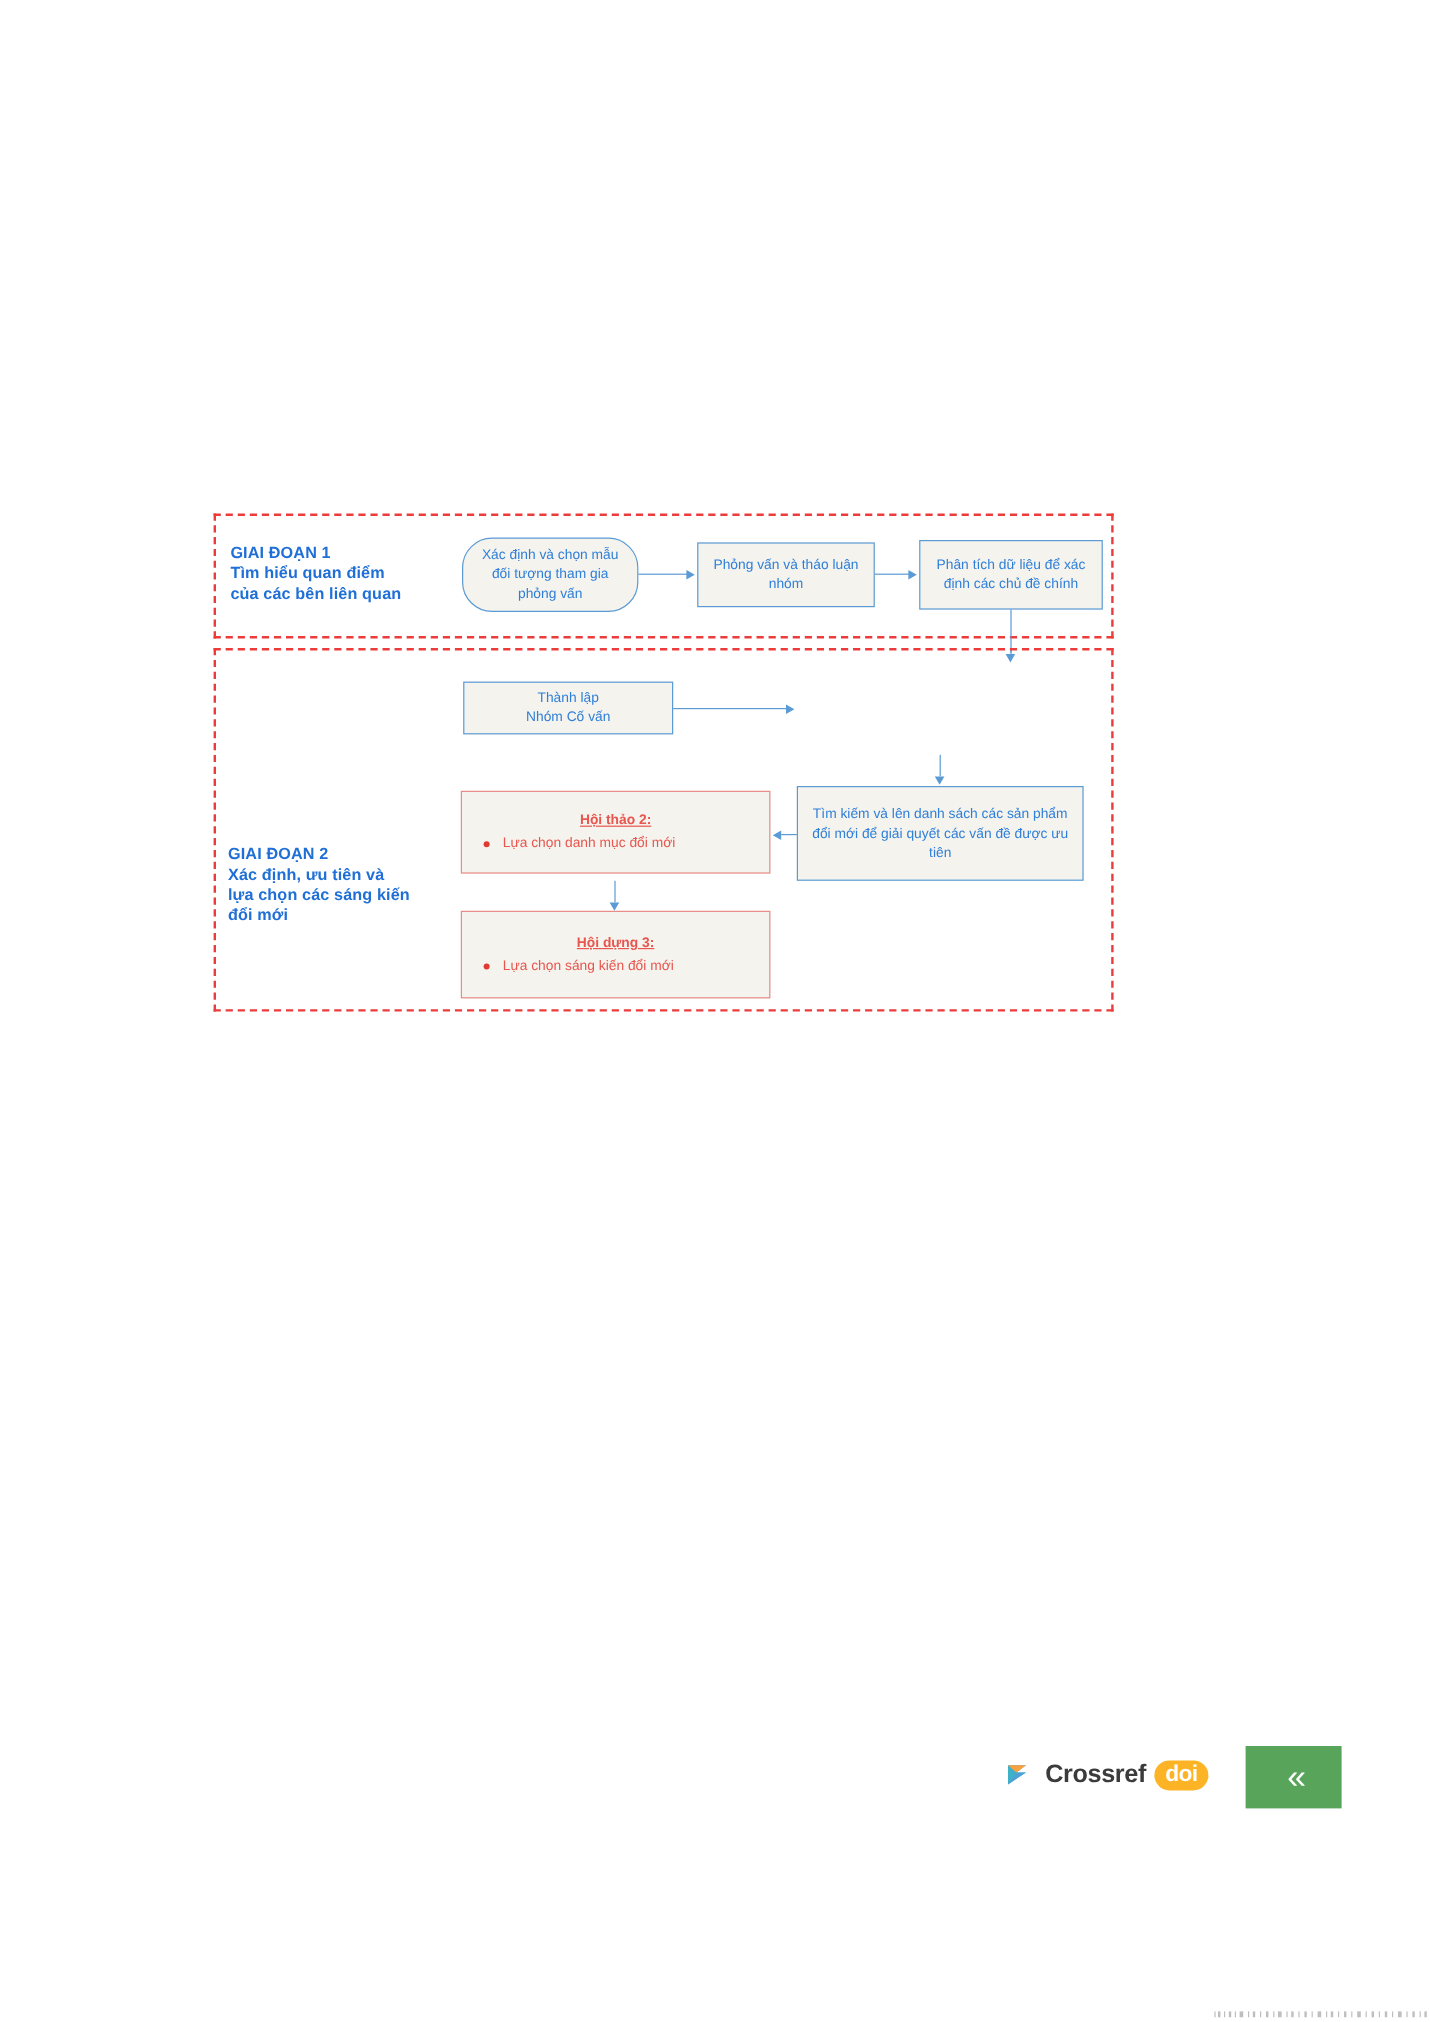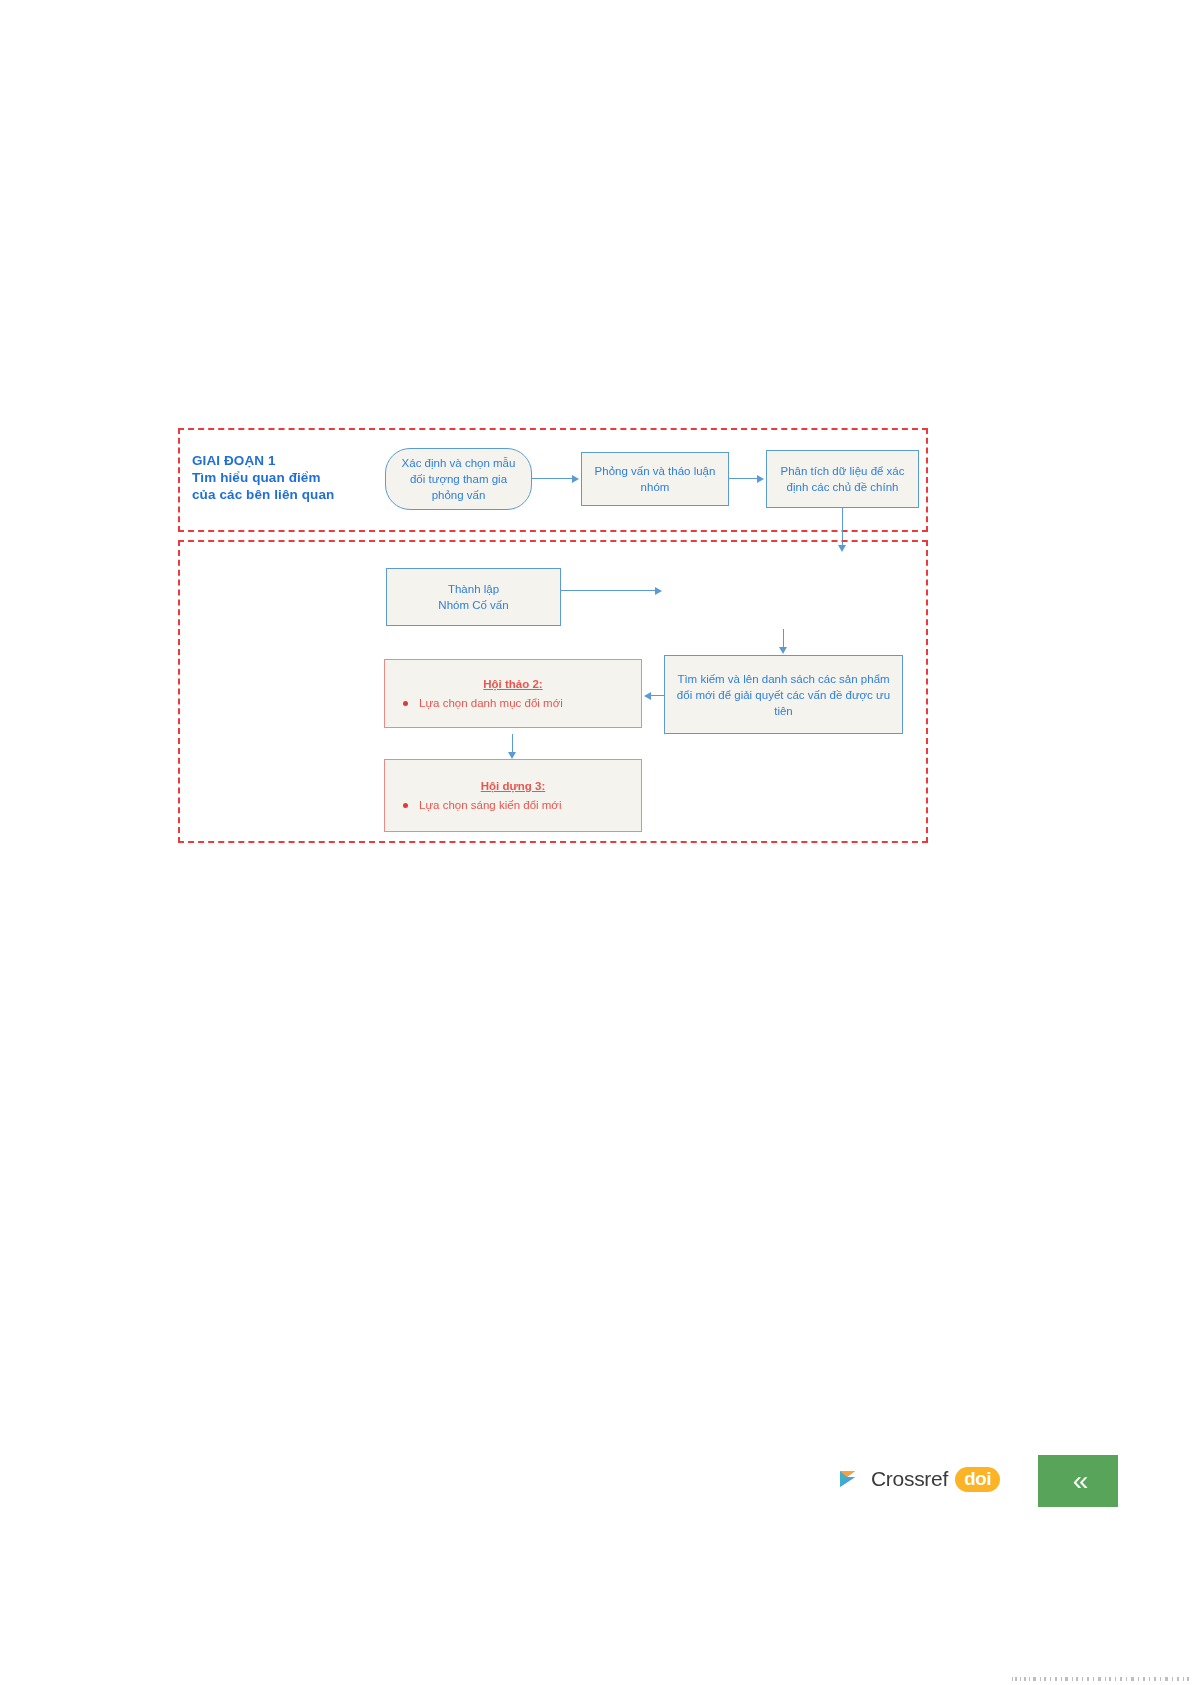--- a/index.html
+++ b/index.html
@@ -58,39 +58,39 @@
     content:"";position:absolute;left:16px;top:5px;
     width:5px;height:5px;border-radius:50%;background:#e03a32;
   }
   .box.red.single .bullets li{padding-left:34px;font-size:11.5px;line-height:16px;}
   .box.red.single .bullets li:before{left:18px;top:6px;}
 
   
   #b-sample   {left:385px;top:448px;width:147px;height:62px;border-radius:25px;}
   #b-interview{left:581px;top:452px;width:148px;height:54px;}
   #b-analysis {left:766px;top:450px;width:153px;height:58px;}
-  #b-advisory {left:386px;top:568px;width:175px;height:58px;}
+  #b-advisory {left:386px;top:568px;width:175px;height:44px;}
   #b-ws1      {left:664px;top:551px;width:240px;height:78px;}
   #b-ws2      {left:384px;top:659px;width:258px;height:69px;}
   #b-search   {left:664px;top:655px;width:239px;height:79px;}
   #b-ws3      {left:384px;top:759px;width:258px;height:73px;}
 
   
   .ln{position:absolute;background:#5b9bd5;}
   .h{height:1.4px;}
   .v{width:1.4px;}
   .arrow{position:absolute;width:0;height:0;}
   .arrow.right{border-left:7px solid #5b9bd5;border-top:4.5px solid transparent;border-bottom:4.5px solid transparent;}
   .arrow.left{border-right:7px solid #5b9bd5;border-top:4.5px solid transparent;border-bottom:4.5px solid transparent;}
   .arrow.down{border-top:7px solid #5b9bd5;border-left:4.5px solid transparent;border-right:4.5px solid transparent;}
 
   
   #crossref{position:absolute;left:838px;top:1460px;width:132px;height:38px;display:flex;align-items:center;gap:7px;}
   #crossref .mark{width:26px;height:26px;position:relative;}
-  #crossref .cr-text{font-size:21px;color:#3b3b3b;font-weight:normal;letter-spacing:-.3px;}
+  #crossref .cr-text{font-size:21px;color:#3b3b3b;font-weight:bold;letter-spacing:-.3px;}
   #doi-badge{
     display:inline-flex;align-items:center;justify-content:center;
     background:#fcb426;color:#ffffff;border-radius:13px;
     height:25px;padding:0 9px;font-size:19px;font-weight:bold;letter-spacing:-.5px;
   }
   #green-badge{
     position:absolute;left:1038px;top:1455px;width:80px;height:52px;background:#57a45a;
     display:flex;align-items:center;justify-content:center;
   }
   #green-badge .chev{color:#ffffff;font-size:28px;line-height:28px;letter-spacing:-5px;}
@@ -123,20 +123,24 @@
 
   <div class="ln h" style="left:729px;top:478px;width:30px;"></div>
   <div class="arrow right" style="left:757px;top:474.5px;"></div>
 
   <div class="ln v" style="left:842px;top:508px;height:36px;"></div>
   <div class="ln v" style="left:842px;top:544px;height:0px;"></div>
   <div class="ln v" style="left:842px;top:540px;height:6px;"></div>
   <div class="arrow down" style="left:837.5px;top:545px;"></div>
 
   <div class="stage" id="stage2"></div>
+  <div class="stage-label" id="stage2-label" style="white-space:pre-line;">GIAI ĐOẠN 2
+Xác định, ưu tiên và
+lựa chọn các sáng kiến
+đổi mới</div>
 
   <div class="box blue" id="b-advisory">
     <div class="ctr" style="white-space:pre-line;">Thành lập
 Nhóm Cố vấn</div>
   </div>
 
 
   <div class="box blue" id="b-search">
     <div class="ctr">Tìm kiếm và lên danh sách các sản phẩm đổi mới để giải quyết các vấn đề  được ưu tiên</div>
   </div>

